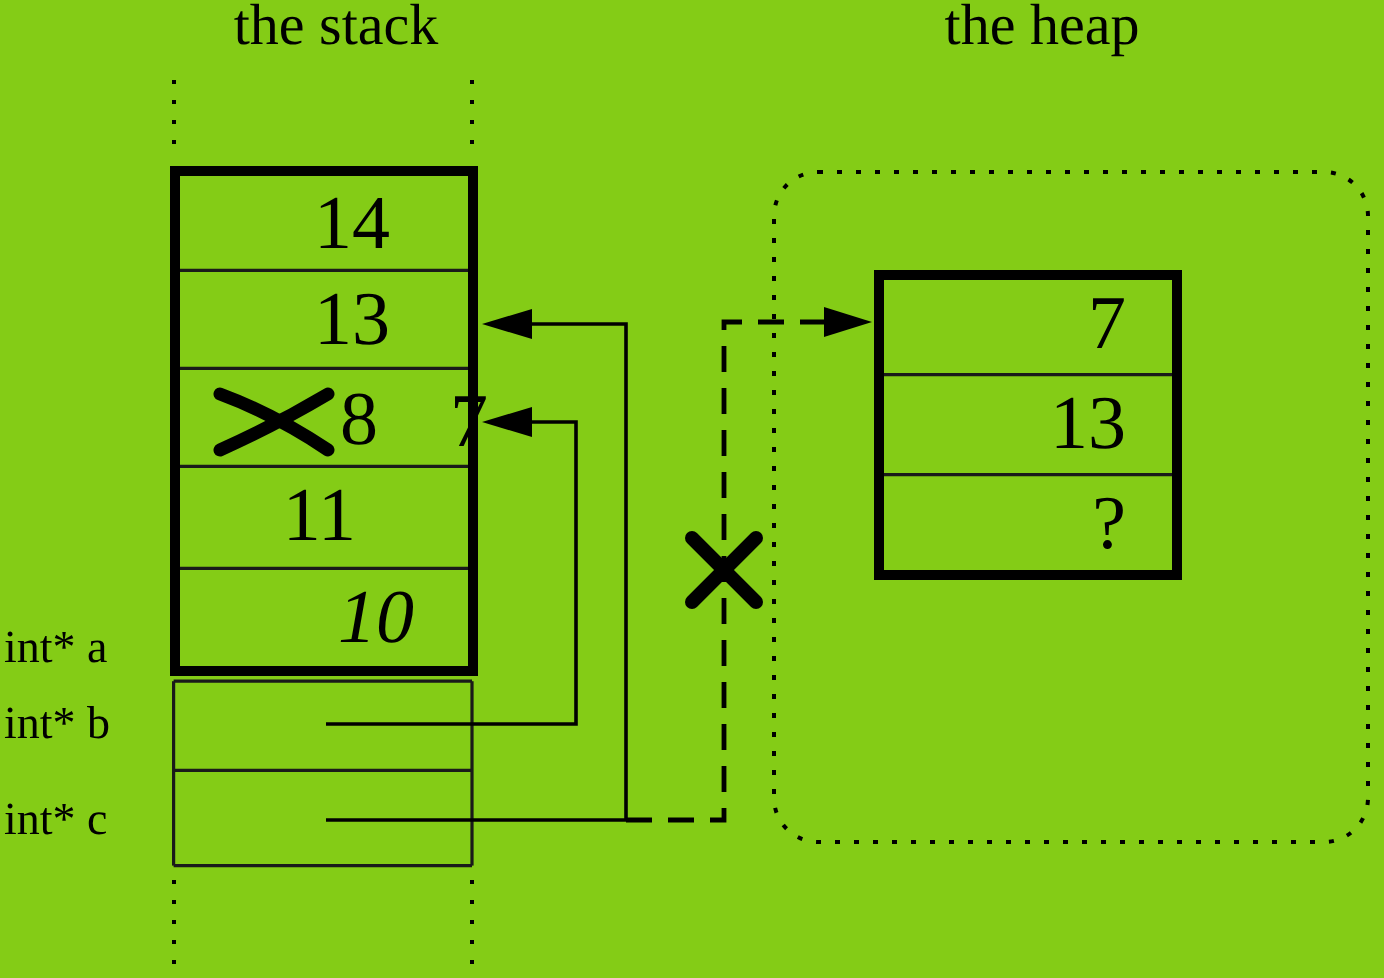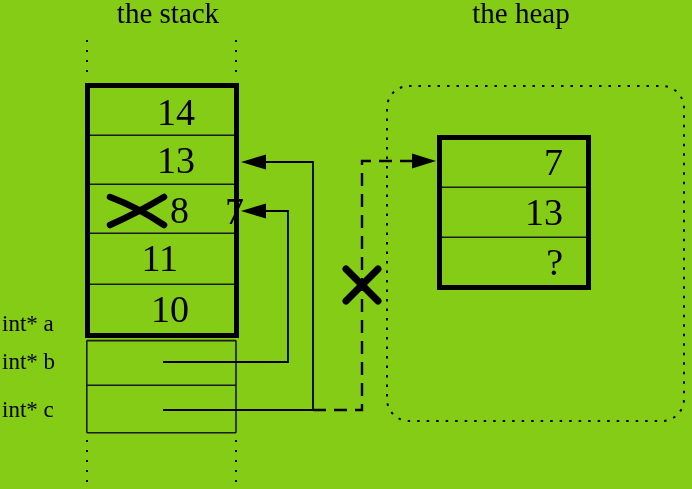--- a/index.html
+++ b/index.html
@@ -51,21 +51,21 @@
 <div class="canvas">
 
   <div class="txt dtitle stack">the stack</div>
   <div class="txt dtitle heap">the heap</div>
 
   <div class="txt num" style="left:95px; top:88px;">14</div>
   <div class="txt num" style="left:95px; top:136px;">13</div>
   <div class="txt num" style="left:89px; top:186px;">8</div>
   <div class="txt num" style="left:144px; top:187px;">7</div>
   <div class="txt num" style="left:78px; top:234px;">11</div>
-  <div class="txt num" style="left:89px; top:285px;">10</div>
+  <div class="txt num" style="left:107px; top:285px;font-style:italic;">10</div>
 
   <div class="txt plabel" style="top:297px;margin-top:13px;">int* a</div>
   <div class="txt plabel" style="top:348px;">int* b</div>
   <div class="txt plabel" style="top:396px;">int* c</div>
 
   <div class="txt num" style="left:463px; top:138px;">7</div>
   <div class="txt num" style="left:463px; top:188px;">13</div>
   <div class="txt num" style="left:463px; top:238px;">?</div>
 
   <svg class="layer-svg" width="692" height="489" viewBox="0 0 692 489">

